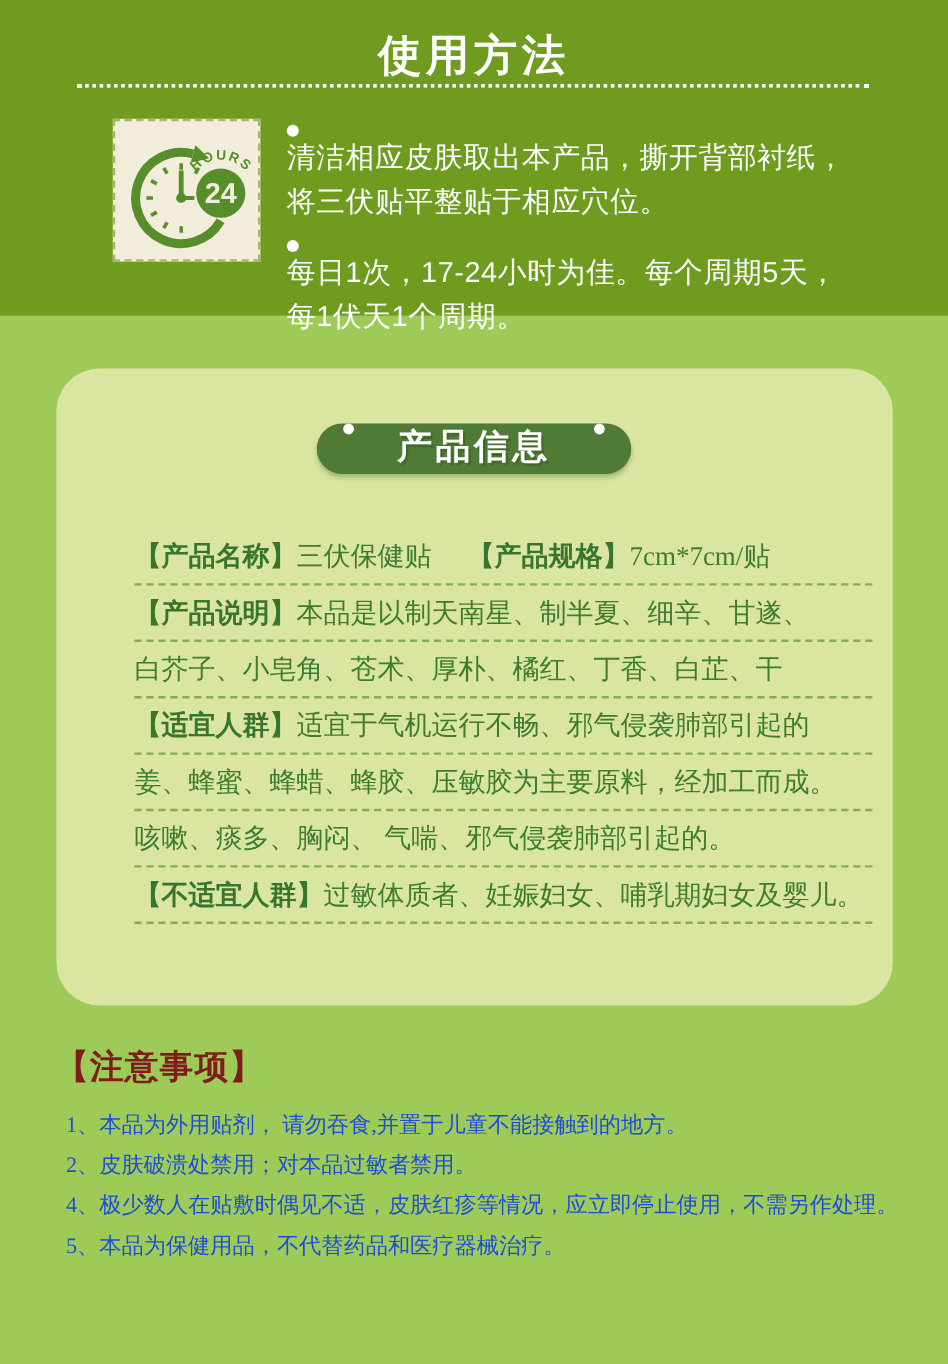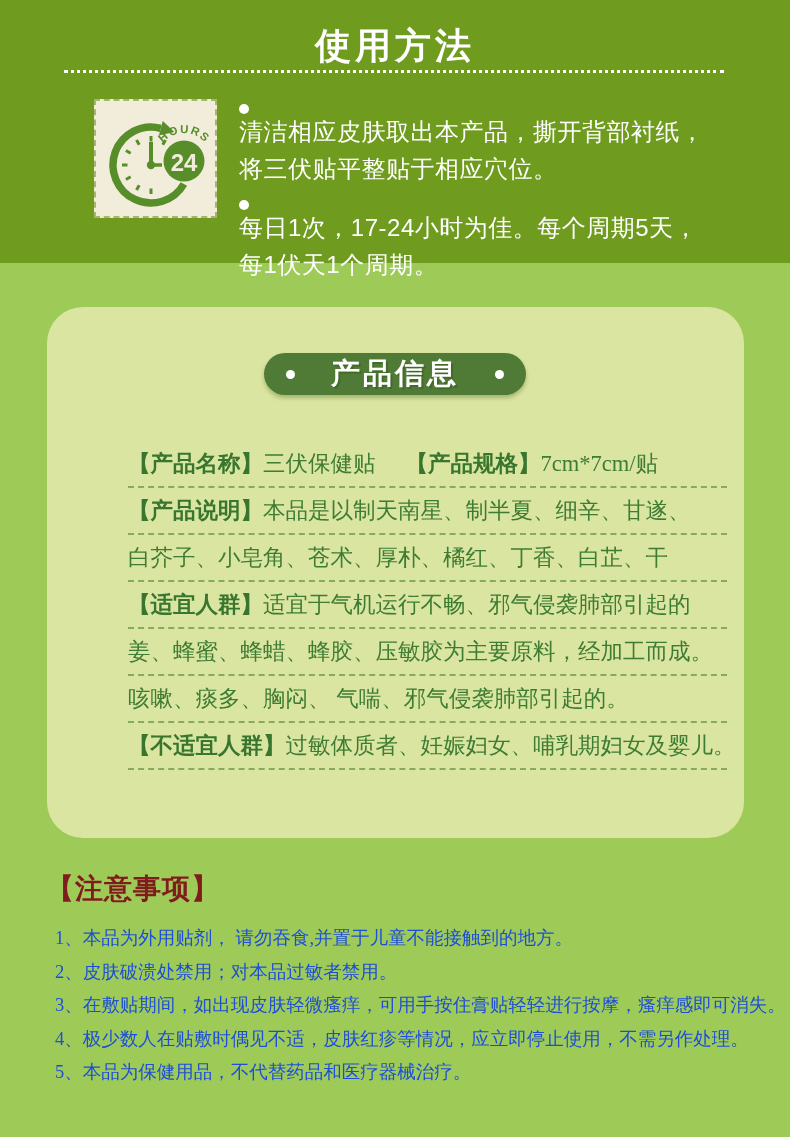--- a/index.html
+++ b/index.html
@@ -26,35 +26,35 @@
   .bullet-dot{flex:none;width:10px;height:10px;border-radius:50%;background:#fff;margin:13px 13px 0 0;}
   .usage-text{font-size:24px;line-height:36.5px;letter-spacing:0.5px;}
   
   .card{
     position:absolute;top:307px;left:47px;width:697px;height:531px;
     background:#dae5a1;border-radius:36px;
   }
   .pill{
     position:absolute;top:46px;left:217px;width:262px;height:42px;box-sizing:border-box;
     background:#4f7b37;border-radius:21px;
-    display:flex;align-items:center;justify-content:space-between;padding:0 22px;
+    display:flex;justify-content:space-between;padding:0 22px;
     box-shadow:0 3px 4px rgba(60,95,25,0.35);
   }
   .pill-dot{width:9px;height:9px;border-radius:50%;background:#fff;}
   .pill-title{
     color:#fff;font-size:29px;font-weight:bold;letter-spacing:3px;
     text-shadow:2px 2px 0 rgba(45,75,20,0.35);
   }
   .spec-rows{
     position:absolute;top:134px;left:65px;width:615px;
     font-family:"Liberation Serif",serif;font-size:22.5px;color:#3e7c33;
   }
   .spec-row{
     height:47px;box-sizing:border-box;display:flex;align-items:center;
-    border-bottom:2px dashed rgba(90,140,55,0.65);white-space:nowrap;overflow:visible;margin-left:16px;
+    border-bottom:2px dashed rgba(90,140,55,0.65);white-space:nowrap;overflow:visible;
   }
   .spec-label{font-weight:bold;color:#38752e;}
   .spec-gap{margin-left:30px;}
   
   .notes-title{
     position:absolute;top:870px;left:46px;margin:0;
     color:#7f1d1d;font-size:28px;font-weight:bold;letter-spacing:1px;
   }
   .notes-list{
     position:absolute;top:922px;left:55px;width:730px;
@@ -159,18 +159,17 @@
         <span class="spec-label">【不适宜人群】</span>
           <span>过敏体质者、妊娠妇女、哺乳期妇女及婴儿。</span>
       </div>
     </div>
   </section>
 
   <h2 class="notes-title">【注意事项】</h2>
   <div class="notes-list">
     <div class="note-item">1、本品为外用贴剂， 请勿吞食,并置于儿童不能接触到的地方。</div>
     <div class="note-item">2、皮肤破溃处禁用；对本品过敏者禁用。</div>
-    <div class="note-item">3、在敷贴期间，如出现皮肤轻微瘙痒，可用手按住膏贴轻轻进行按摩，瘙痒感即可消失。</div>
     <div class="note-item">4、极少数人在贴敷时偶见不适，皮肤红疹等情况，应立即停止使用，不需另作处理。</div>
     <div class="note-item">5、本品为保健用品，不代替药品和医疗器械治疗。</div>
   </div>
 
 </div>
 
 </body></html>

